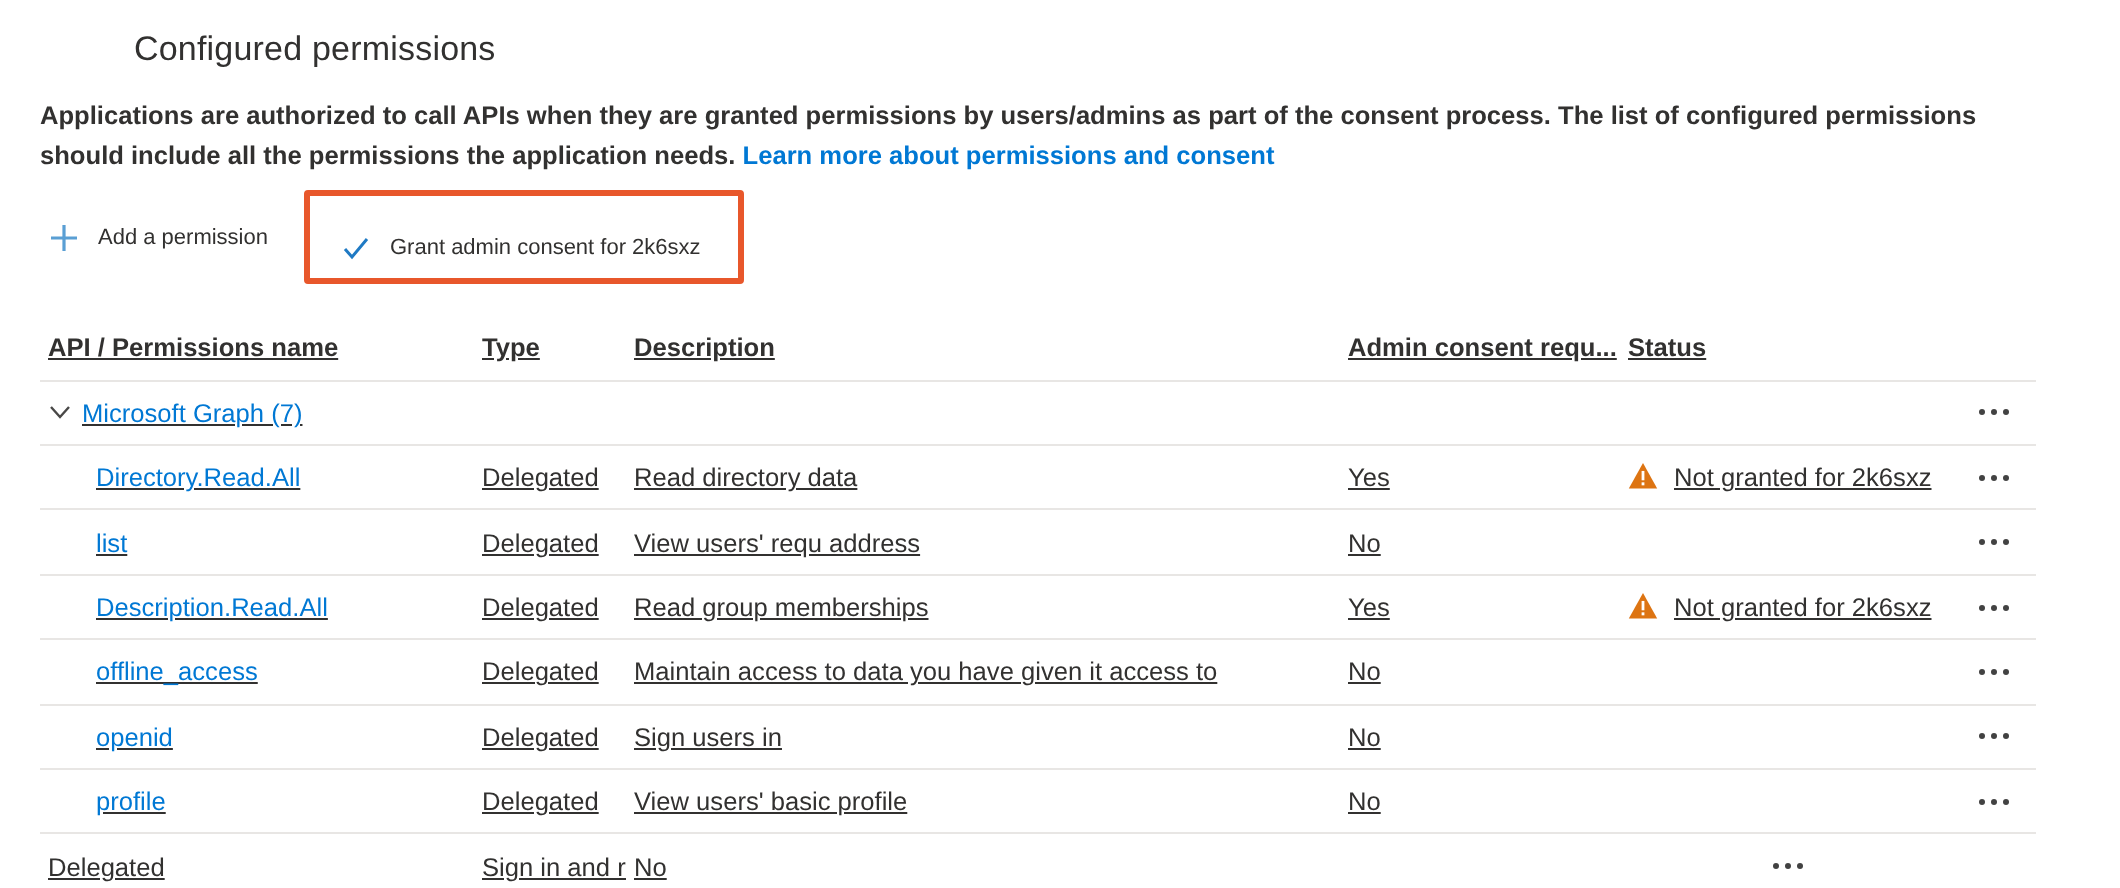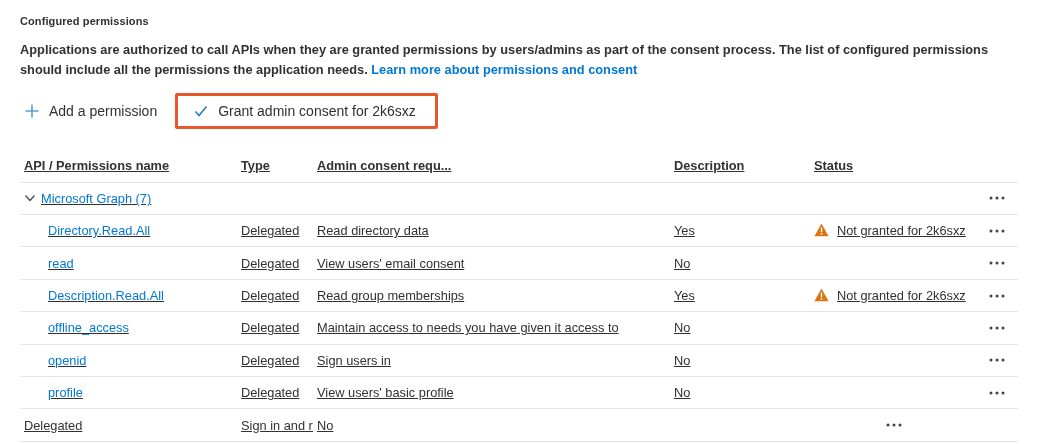--- a/index.html
+++ b/index.html
@@ -11,24 +11,25 @@
   }
   *{box-sizing:border-box;margin:0;padding:0;}
   html,body{width:1060px;height:444px;overflow:hidden;background:#fff;}
   body{
     font-family:"Liberation Sans","DejaVu Sans",sans-serif;
     color:var(--text);
     font-size:12.8px;
   }
   .page{padding:15px 20px 0 20px;width:1060px;}
   .section-title{
-    font-size:11px;
-    font-weight:700;
+    font-size:17px;
+    font-weight:400;
     color:var(--text);
     letter-spacing:.1px;
+    margin-left:47px;
   }
   .description{
     margin-top:13px;
     line-height:1.55;
     max-width:1012px;
     color:var(--text);
     font-weight:bold;
   }
   a.link{color:var(--link);text-decoration:none;cursor:pointer;}
   
@@ -39,29 +40,29 @@
     height:42px;
   }
   .cmd-btn{
     display:flex;
     align-items:center;
     gap:9px;
     background:none;
     border:none;
     font:inherit;
     color:var(--text);
-    font-size:14px;
+    font-size:11px;
     cursor:pointer;
     padding:0 4px;
   }
   .highlight-box{
     margin-left:14px;
     border:3px solid var(--highlight);
     border-radius:2px;
-    padding:7px 15px 7px 11px;
+    padding:18px 15px 7px 11px;
     display:flex;
   }
   .icon16{width:16px;height:16px;display:block;}
   
   .table{margin-top:24px;width:998px;text-decoration:underline;}
   .t-row{
     display:grid;
     grid-template-columns:217px 76px 357px 140px 163px 44px;
     align-items:center;
     border-bottom:1px solid var(--divider);
@@ -123,22 +124,22 @@
         <span>Grant admin consent for 2k6sxz</span>
       </button>
     </div>
   </div>
 
   <div class="table">
 
     <div class="t-row t-head">
       <div class="cell">API / Permissions name</div>
       <div class="cell">Type</div>
+      <div class="cell">Description</div>
       <div class="cell">Admin consent requ...</div>
-      <div class="cell">Description</div>
       <div class="cell">Status</div>
       <div class="cell"></div>
     </div>
 
     <div class="t-row body-row group-row">
       <div class="cell name-cell">
         <button class="chev-btn">
           <svg width="12" height="12" viewBox="0 0 12 12">
               <path d="M1.5 3.5 L6 8.5 L10.5 3.5" stroke="#494847" stroke-width="1.2" fill="none"></path>
             </svg>
@@ -172,24 +173,24 @@
       </span>
       <span>Not granted for 2k6sxz</span>
     </div>
     <div class="cell more-cell">
       <button class="more-btn"></button>
     </div>
   </div>
 
   <div class="t-row body-row perm-row no-status">
     <div class="cell perm-name">
-      <a class="link" href="#">read</a>
-    </div>
-    <div class="cell">Delegated</div>
-    <div class="cell">View users' email consent</div>
+      <a class="link" href="#">list</a>
+    </div>
+    <div class="cell">Delegated</div>
+    <div class="cell">View users' requ address</div>
     <div class="cell">No</div>
     <div class="cell status-cell">
 
       <span></span>
     </div>
     <div class="cell more-cell">
       <button class="more-btn"></button>
     </div>
   </div>
 
@@ -213,21 +214,21 @@
     <div class="cell more-cell">
       <button class="more-btn"></button>
     </div>
   </div>
 
   <div class="t-row body-row perm-row no-status">
     <div class="cell perm-name">
       <a class="link" href="#">offline_access</a>
     </div>
     <div class="cell">Delegated</div>
-    <div class="cell">Maintain access to needs you have given it access to</div>
+    <div class="cell">Maintain access to data you have given it access to</div>
     <div class="cell">No</div>
     <div class="cell status-cell">
 
       <span></span>
     </div>
     <div class="cell more-cell">
       <button class="more-btn"></button>
     </div>
   </div>
 

